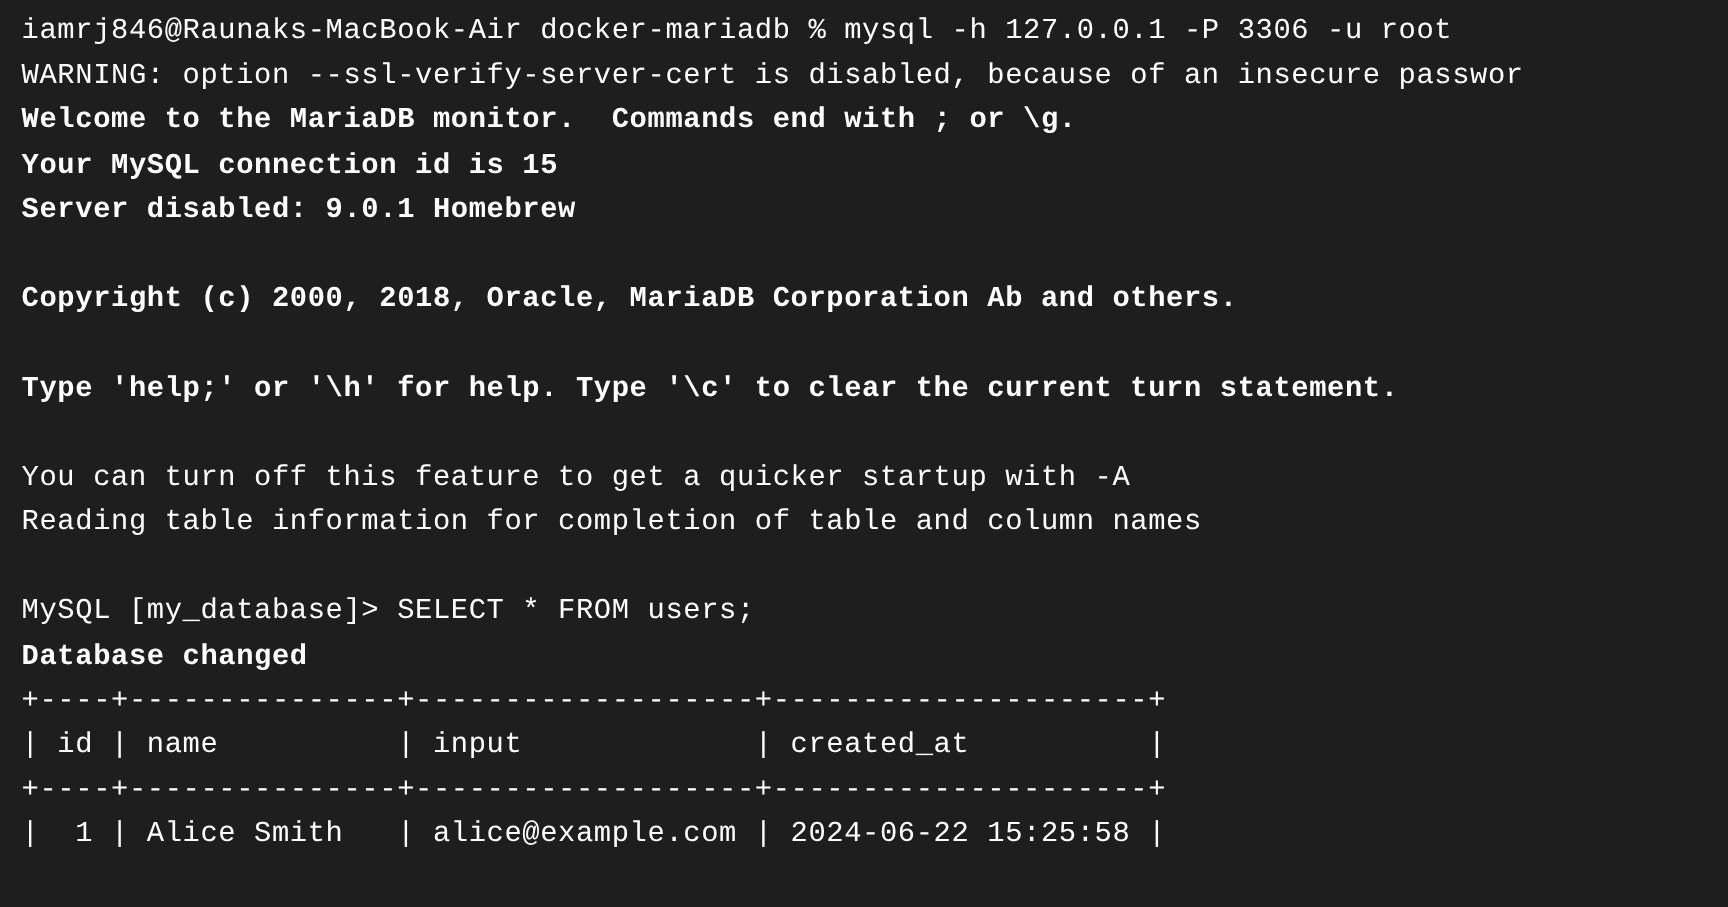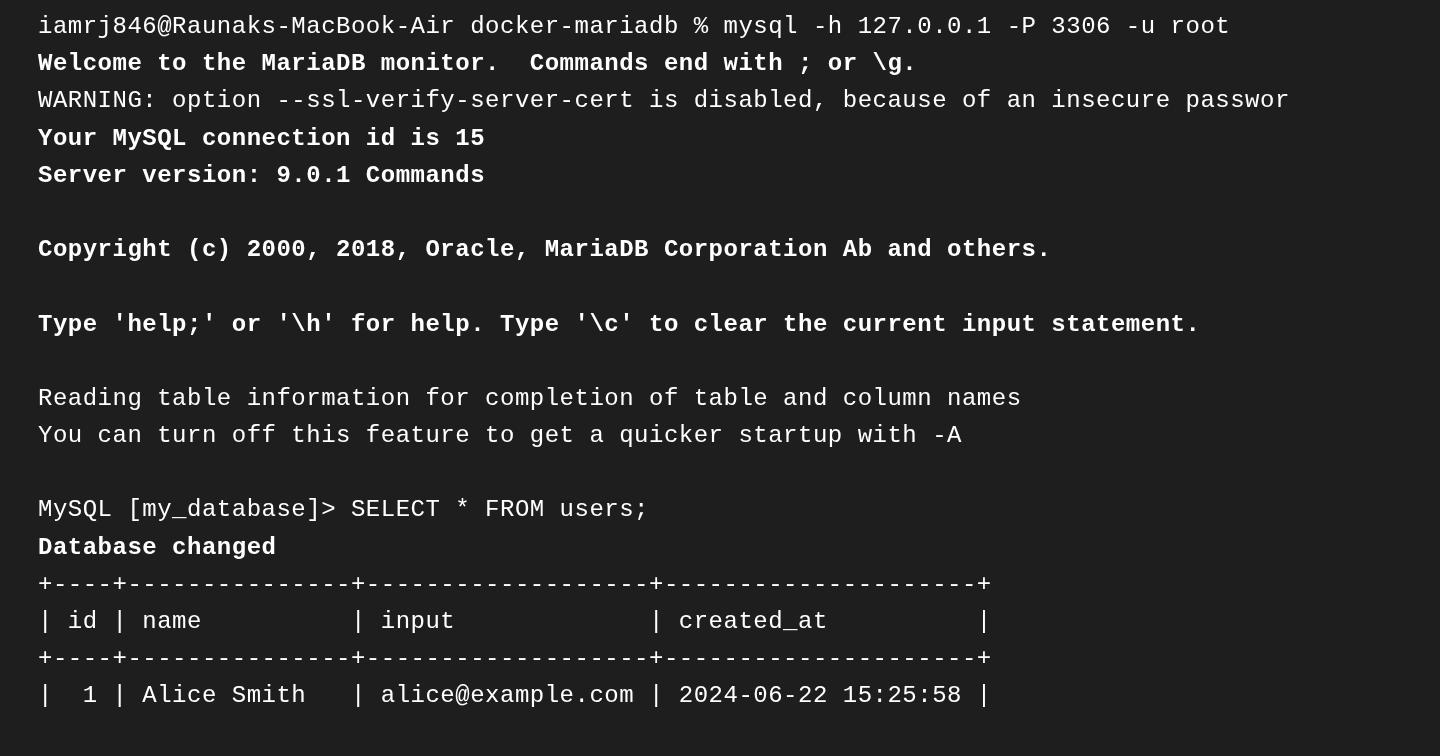--- a/index.html
+++ b/index.html
@@ -14,42 +14,41 @@
       font-size: 24px;
       line-height: 1.55;
       padding: 8px 18px;
       overflow: hidden;
       white-space: nowrap;
       font-weight: 500;
     }
     .terminal-line {
       white-space: pre;
       letter-spacing: 0.5px;
-      margin-left: 20px;
     }
     .bold {
       font-weight: bold;
     }
   </style>
 </head>
 <body>
 
 <div id="terminal-container">
     <div class="terminal-line">iamrj846@Raunaks-MacBook-Air docker-mariadb % mysql -h 127.0.0.1 -P 3306 -u root</div>
+    <div class="terminal-line">WARNING: option --ssl-verify-server-cert is disabled, because of an insecure passwor</div>
     <div class="terminal-line bold">Welcome to the MariaDB monitor.  Commands end with ; or \g.</div>
-    <div class="terminal-line">WARNING: option --ssl-verify-server-cert is disabled, because of an insecure passwor</div>
     <div class="terminal-line bold">Your MySQL connection id is 15</div>
-    <div class="terminal-line bold">Server version: 9.0.1 Commands</div>
+    <div class="terminal-line bold">Server disabled: 9.0.1 Homebrew</div>
     <div class="terminal-line">&nbsp;</div>
     <div class="terminal-line bold">Copyright (c) 2000, 2018, Oracle, MariaDB Corporation Ab and others.</div>
     <div class="terminal-line">&nbsp;</div>
-    <div class="terminal-line bold">Type 'help;' or '\h' for help. Type '\c' to clear the current input statement.</div>
+    <div class="terminal-line bold">Type 'help;' or '\h' for help. Type '\c' to clear the current turn statement.</div>
     <div class="terminal-line">&nbsp;</div>
+    <div class="terminal-line">You can turn off this feature to get a quicker startup with -A</div>
     <div class="terminal-line">Reading table information for completion of table and column names</div>
-    <div class="terminal-line">You can turn off this feature to get a quicker startup with -A</div>
     <div class="terminal-line">&nbsp;</div>
     <div class="terminal-line">MySQL [my_database]&gt; SELECT * FROM users;</div>
     <div class="terminal-line bold">Database changed</div>
     <div class="terminal-line">+----+---------------+-------------------+---------------------+</div>
     <div class="terminal-line">| id | name          | input             | created_at          |</div>
     <div class="terminal-line">+----+---------------+-------------------+---------------------+</div>
     <div class="terminal-line">|  1 | Alice Smith   | alice@example.com | 2024-06-22 15:25:58 |</div>
   </div>
 
 </body></html>

